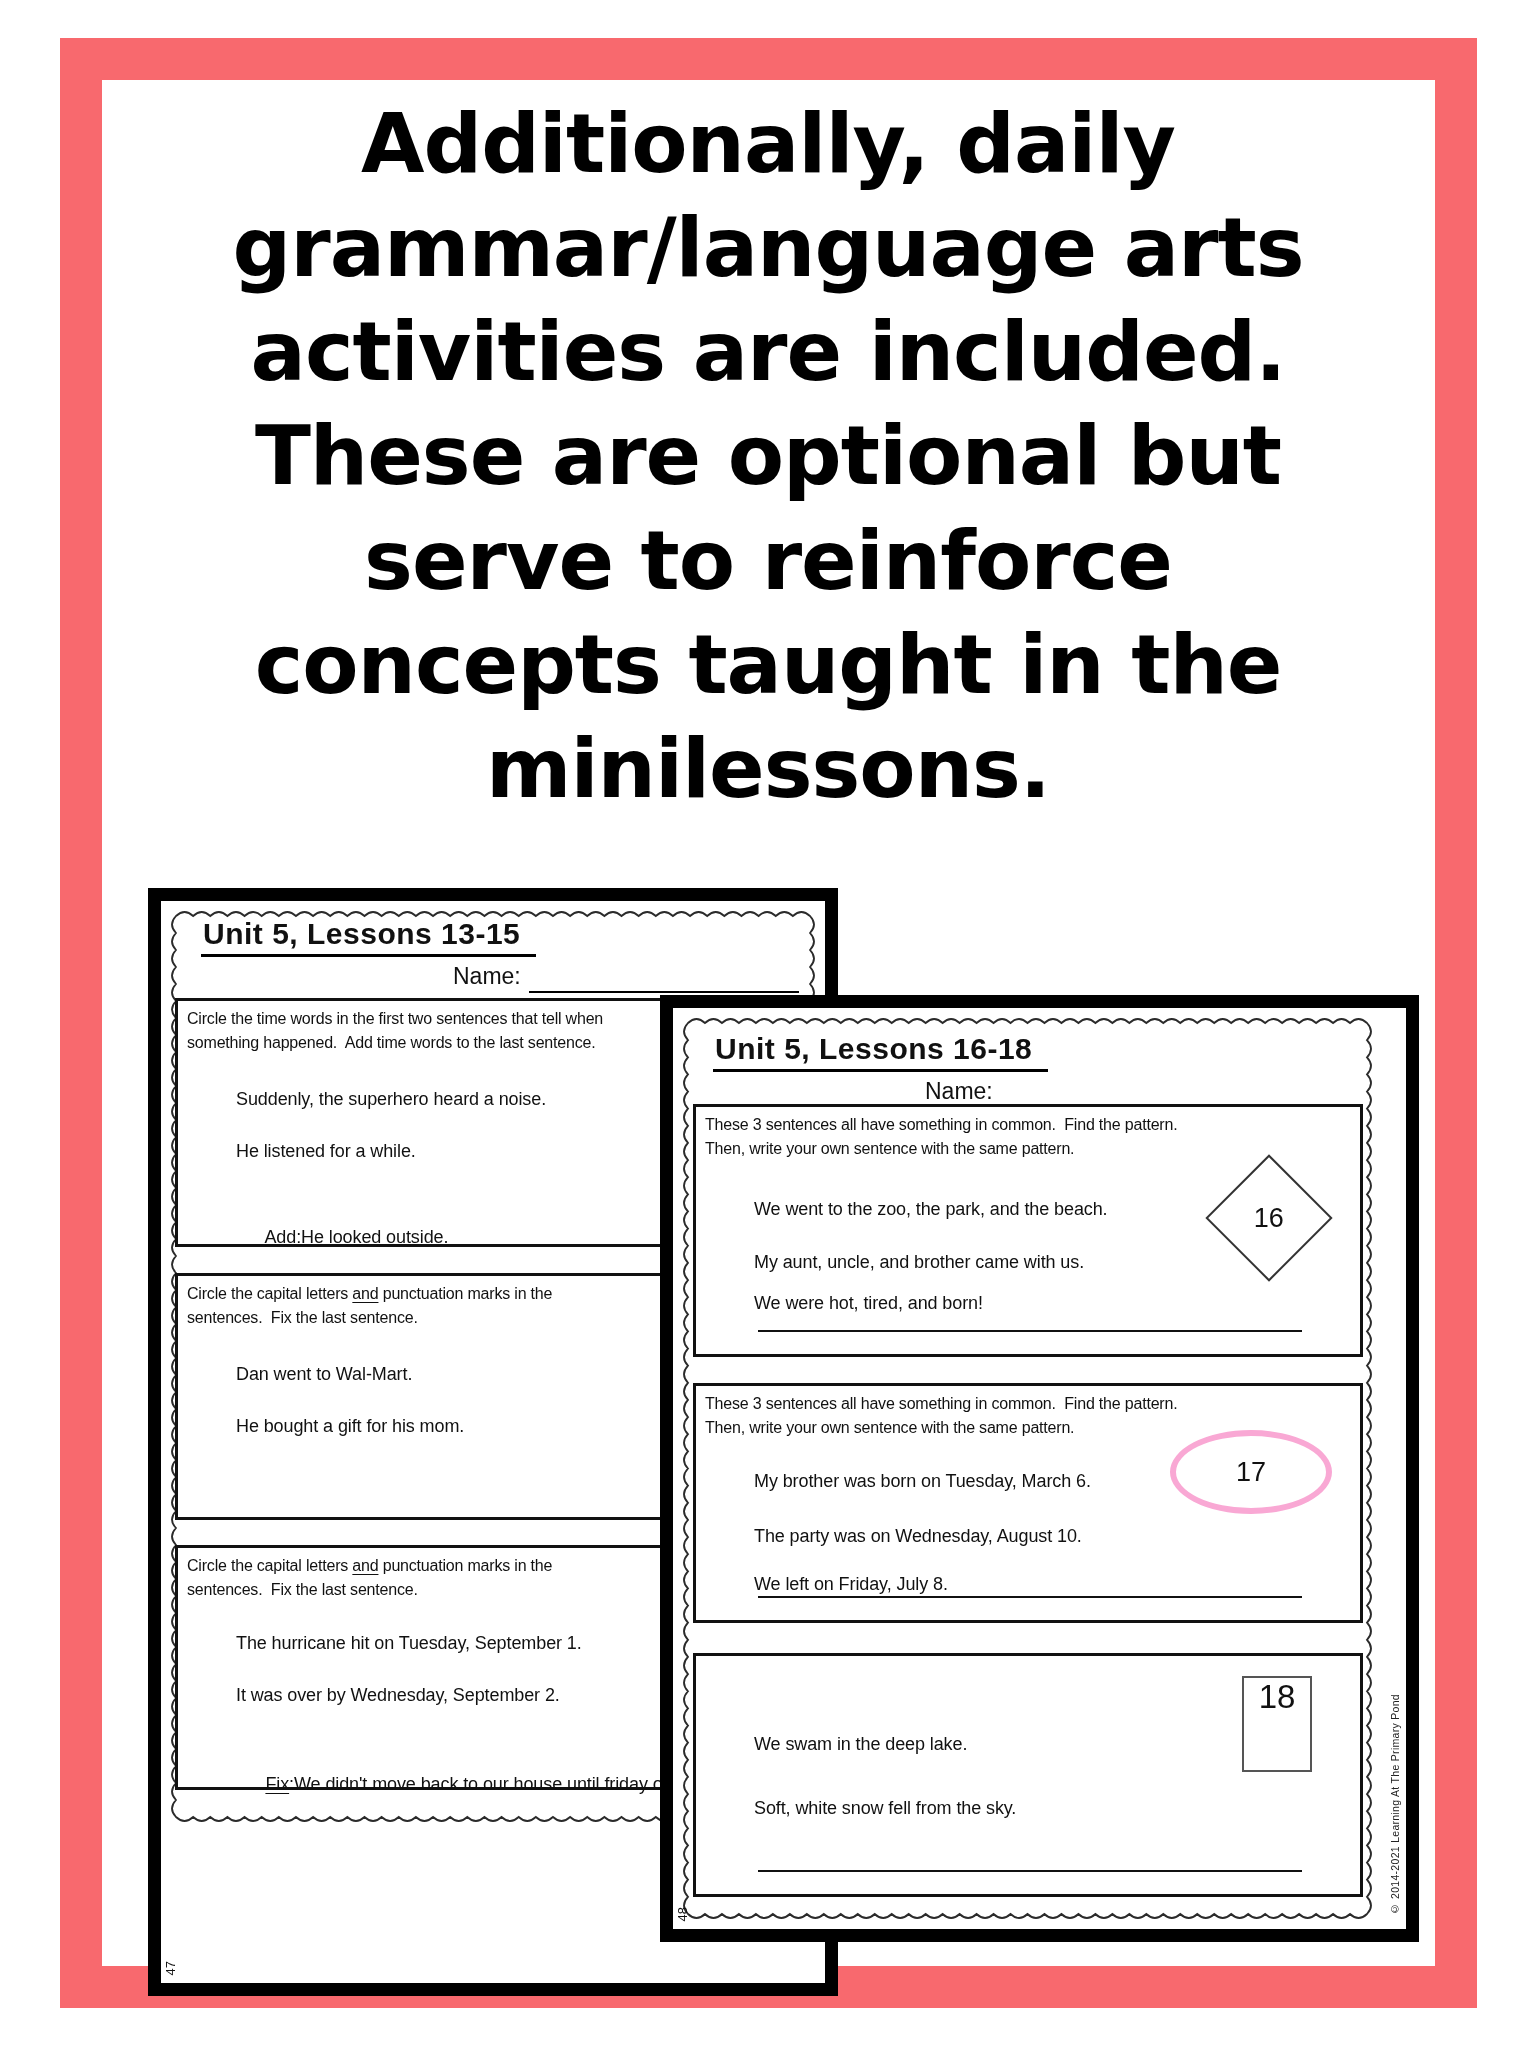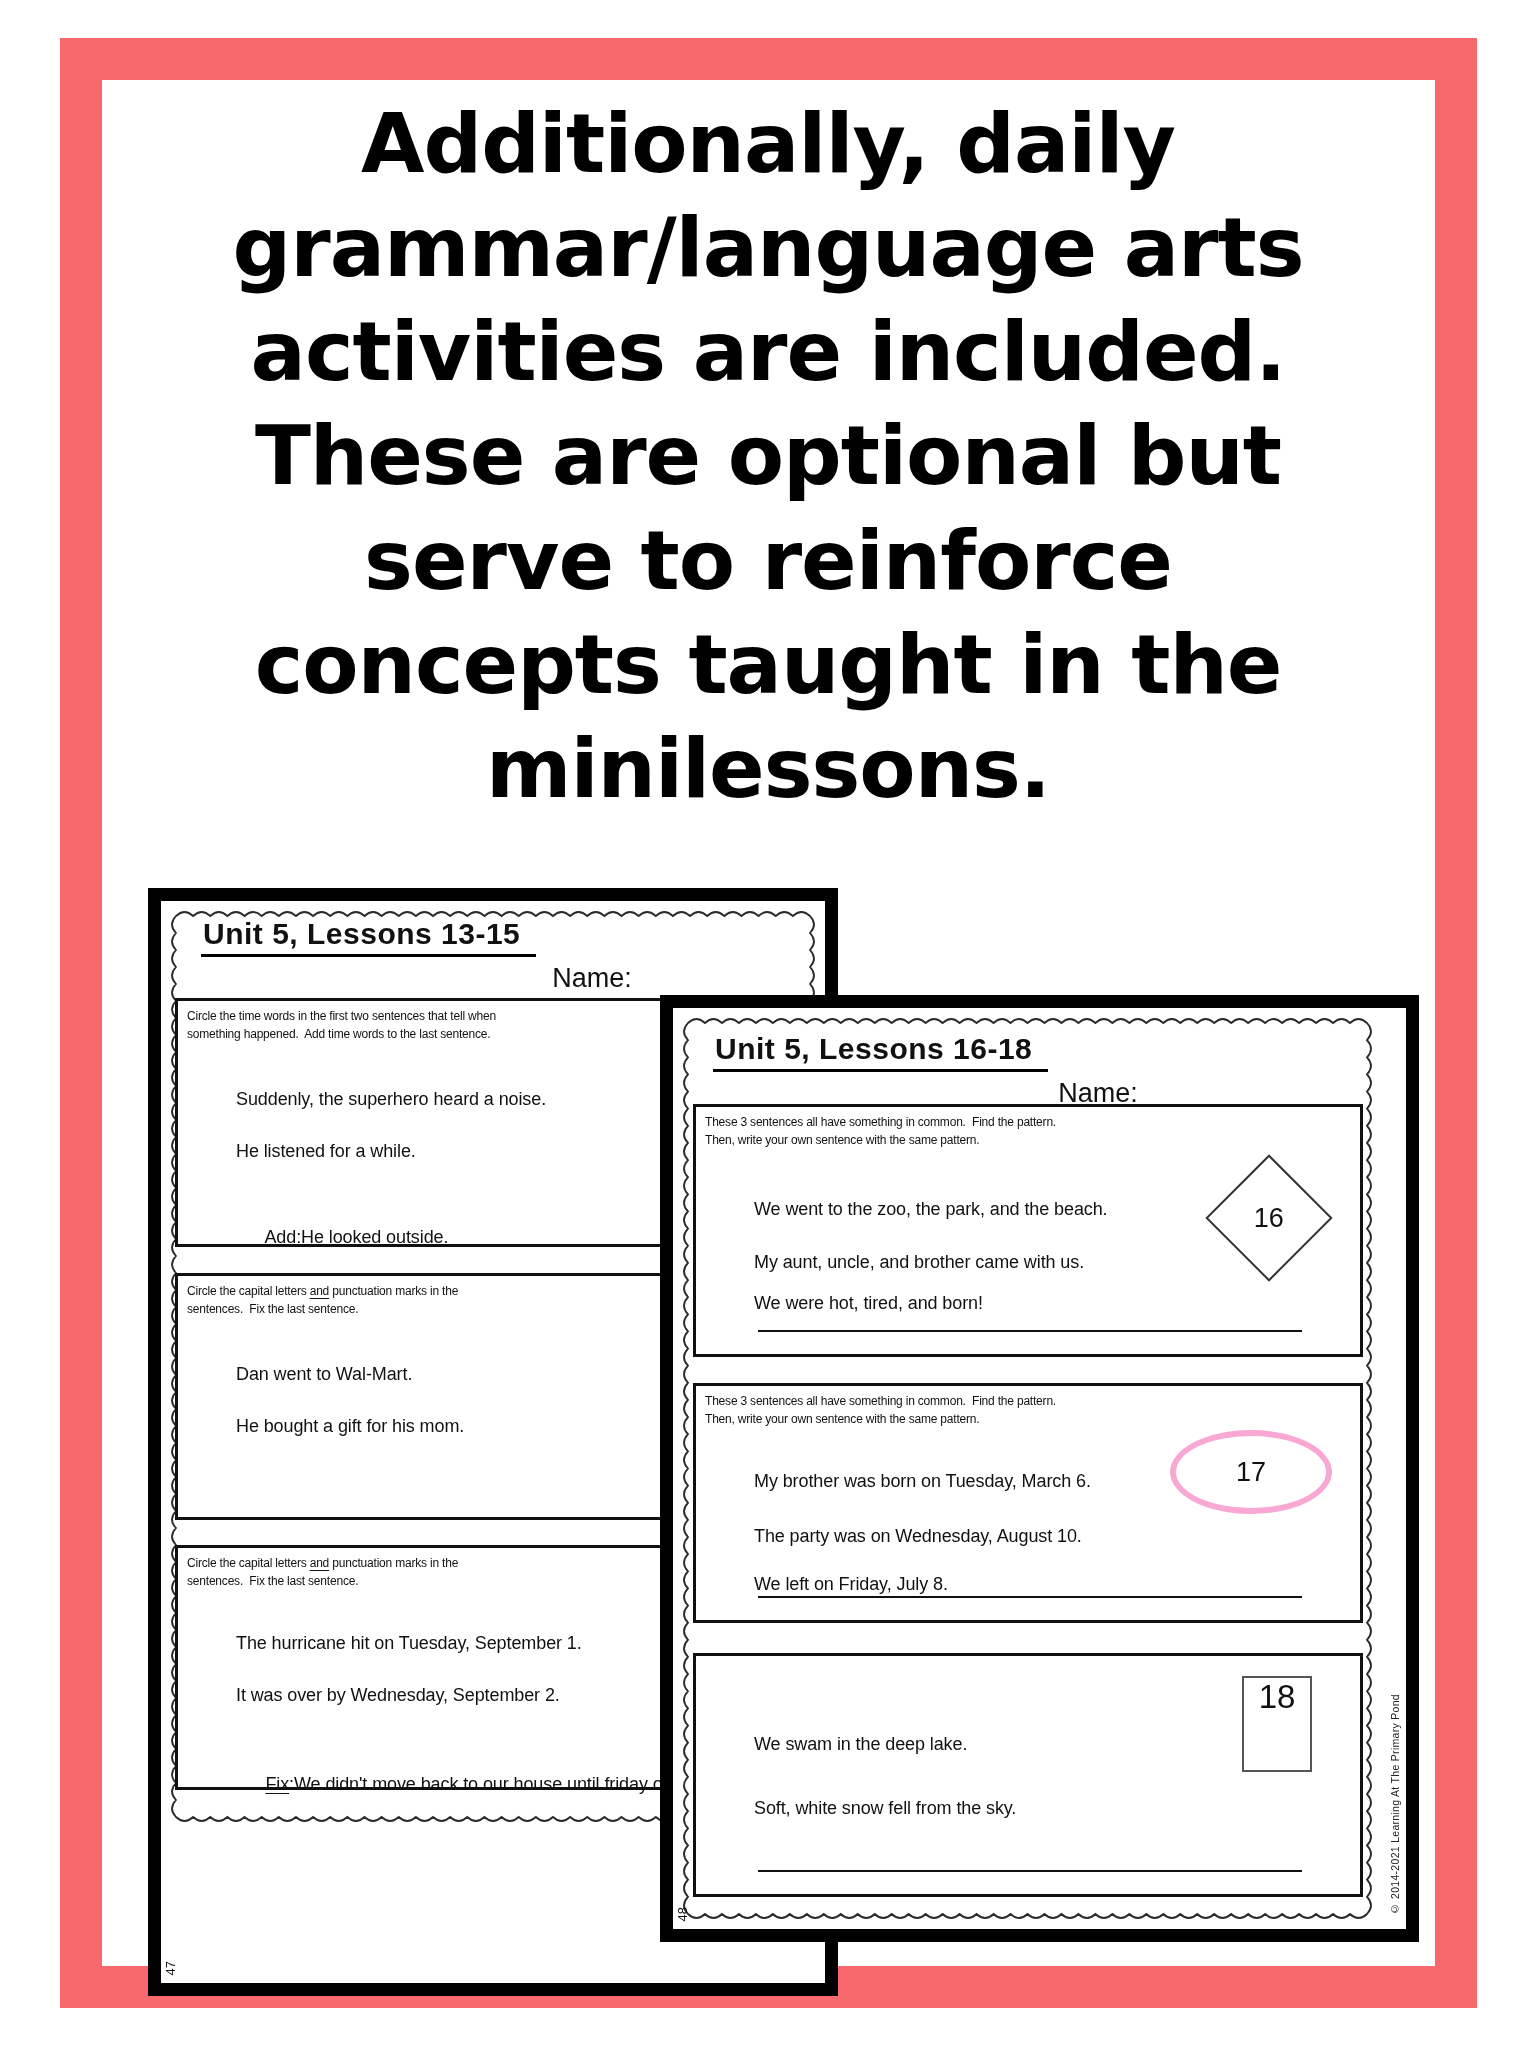--- a/index.html
+++ b/index.html
@@ -27,37 +27,37 @@
   }
   #sheet-left{left:148px;top:888px;width:690px;height:1108px;z-index:1;}
   #sheet-right{left:660px;top:995px;width:759px;height:947px;z-index:2;}
   .trim{position:absolute;left:4px;top:4px;pointer-events:none;}
   .title{
     position:absolute;left:40px;top:16px;font-size:30px;font-weight:bold;
     letter-spacing:0.5px;border-bottom:3px solid #000;padding:0 16px 3px 2px;
     white-space:nowrap;background:transparent;
   }
   #sheet-right .title{top:24px;}
-  .name-row{position:absolute;display:flex;align-items:center;font-size:27px;flex-direction:column;}
+  .name-row{position:absolute;display:flex;align-items:flex-start;font-size:23px;}
   #sheet-left .name-row{left:292px;top:62px;}
   #sheet-right .name-row{left:252px;top:70px;}
   .name-line{border-bottom:2px solid #000;height:28px;margin-left:8px;}
   #sheet-left .name-line{width:270px;}
   #sheet-right .name-line{width:338px;}
   .box{position:absolute;border:3px solid #111;background:#fff;box-sizing:border-box;}
   #sheet-left .box{left:14px;width:614px;}
   #lb1{top:97px;height:249px;}
   #lb2{top:372px;height:247px;}
   #lb3{top:644px;height:245px;}
   #sheet-right .box{left:20px;width:670px;}
   #rb1{top:96px;height:253px;}
   #rb2{top:375px;height:240px;}
   #rb3{top:645px;height:244px;}
   .prompt{
-    position:absolute;left:9px;top:6px;font-size:12px;line-height:1.5;
+    position:absolute;left:9px;top:6px;font-size:16px;line-height:1.5;
     letter-spacing:-0.2px;white-space:pre;color:#111;
   }
   .s{position:absolute;left:58px;font-size:18px;letter-spacing:-0.1px;white-space:pre;color:#111;}
   .s1{top:88px;} .s2{top:140px;} .s3{top:186px;} .s3row{top:205px;}
   #rb3 .s1{top:78px;} #rb3 .s2{top:142px;}
   .u{text-decoration:underline;text-underline-offset:3px;}
   .s3row .txt{}
   .ansline{position:absolute;left:62px;right:58px;bottom:22px;border-top:2px solid #111;}
   .badge-diamond{
     position:absolute;right:46px;top:66px;width:86px;height:86px;

